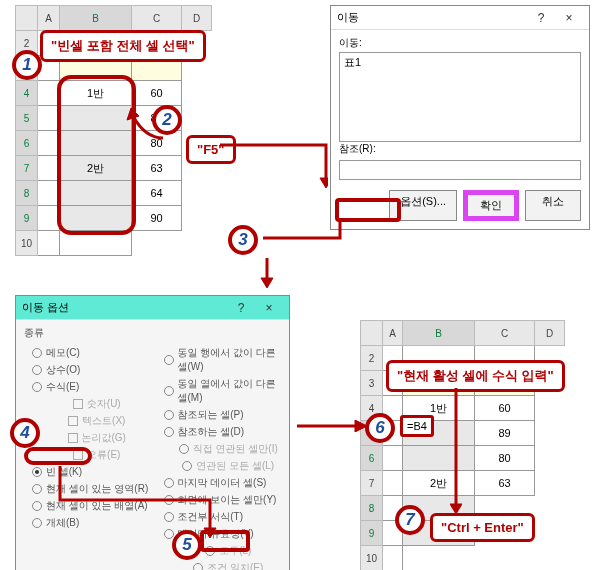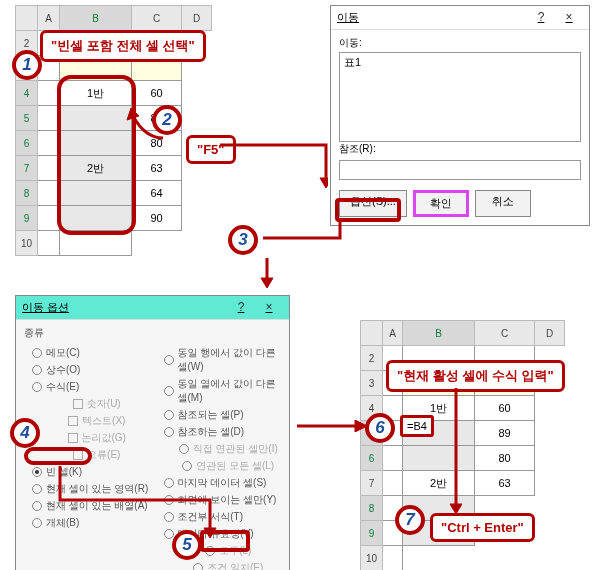--- a/index.html
+++ b/index.html
@@ -16,30 +16,30 @@
   .excel-grid td.colC { width: 50px; }
   .excel-grid td.colD { width: 30px; }
   .excel-grid td.sel { background: #e8e8e8; }
   .excel-grid th.hl { background: #d8d8d8; color: #0a7e3a; }
   .yellowish { background: #fffde0 !important; border: 1px solid #666; }
   
   .sel-border { position: absolute; border: 4px solid #b00000; border-radius: 14px; pointer-events: none; }
   
   
   .panel2 { position: absolute; top: 5px; right: 10px; width: 260px; background: #fff; border: 1px solid #888; }
-  .titlebar { display: flex; align-items: flex-start; padding: 4px 6px; border-bottom: 1px solid #ddd; background: #fff; text-decoration: underline; }
+  .titlebar { display: flex; align-items: flex-end; padding: 4px 6px; border-bottom: 1px solid #ddd; background: #fff; }
   .titlebar .title { flex: 1; font-size: 11px; }
   .titlebar .tb-btn { width: 28px; text-align: center; font-size: 12px; color: #333; }
   .dlg-body { padding: 6px 8px 8px; }
   .dlg-label { font-size: 10px; margin-bottom: 2px; }
   .dlg-list { width: 100%; height: 90px; border: 1px solid #999; background: #fff; padding: 2px 4px; font-size: 11px; }
   .dlg-input { width: 100%; height: 20px; border: 1px solid #999; background: #fff; margin-top: 2px; padding: 1px 3px; font-size: 11px; }
-  .dlg-btns { display: flex; gap: 6px; margin-top: 10px; }
+  .dlg-btns { display: flex; gap: 6px; margin-top: 10px; justify-content: flex-end; }
   .dlg-btn { border: 1px solid #888; background: #f2f2f2; padding: 3px 10px; font-size: 11px; min-width: 56px; text-align: center; }
-  .dlg-btn.primary { border: 3px solid #d946ef; }
+  .dlg-btn.primary { border: 5px solid #d946ef; }
   
   
   .panel3 { position: absolute; top: 295px; left: 15px; width: 275px; background: #f5f5f5; border: 1px solid #888; }
   .p3body { padding: 6px 8px 8px; font-size: 10px; color: #555; }
   .radio-row { display: flex; align-items: center; gap: 4px; margin: 3px 0 3px 8px; }
   .radio-row.dis { color: #aaa; justify-content: center; }
   .radio-dot { width: 10px; height: 10px; border: 1px solid #888; border-radius: 50%; flex-shrink: 0; display: flex; align-items: center; justify-content: center; }
   .radio-dot.checked::after { content:""; width:4px; height:4px; background:#333; border-radius:50%; display:block; }
   .chk { width: 10px; height: 10px; border: 1px solid #aaa; flex-shrink: 0; }
   .cols2 { display: flex; gap: 6px; }

